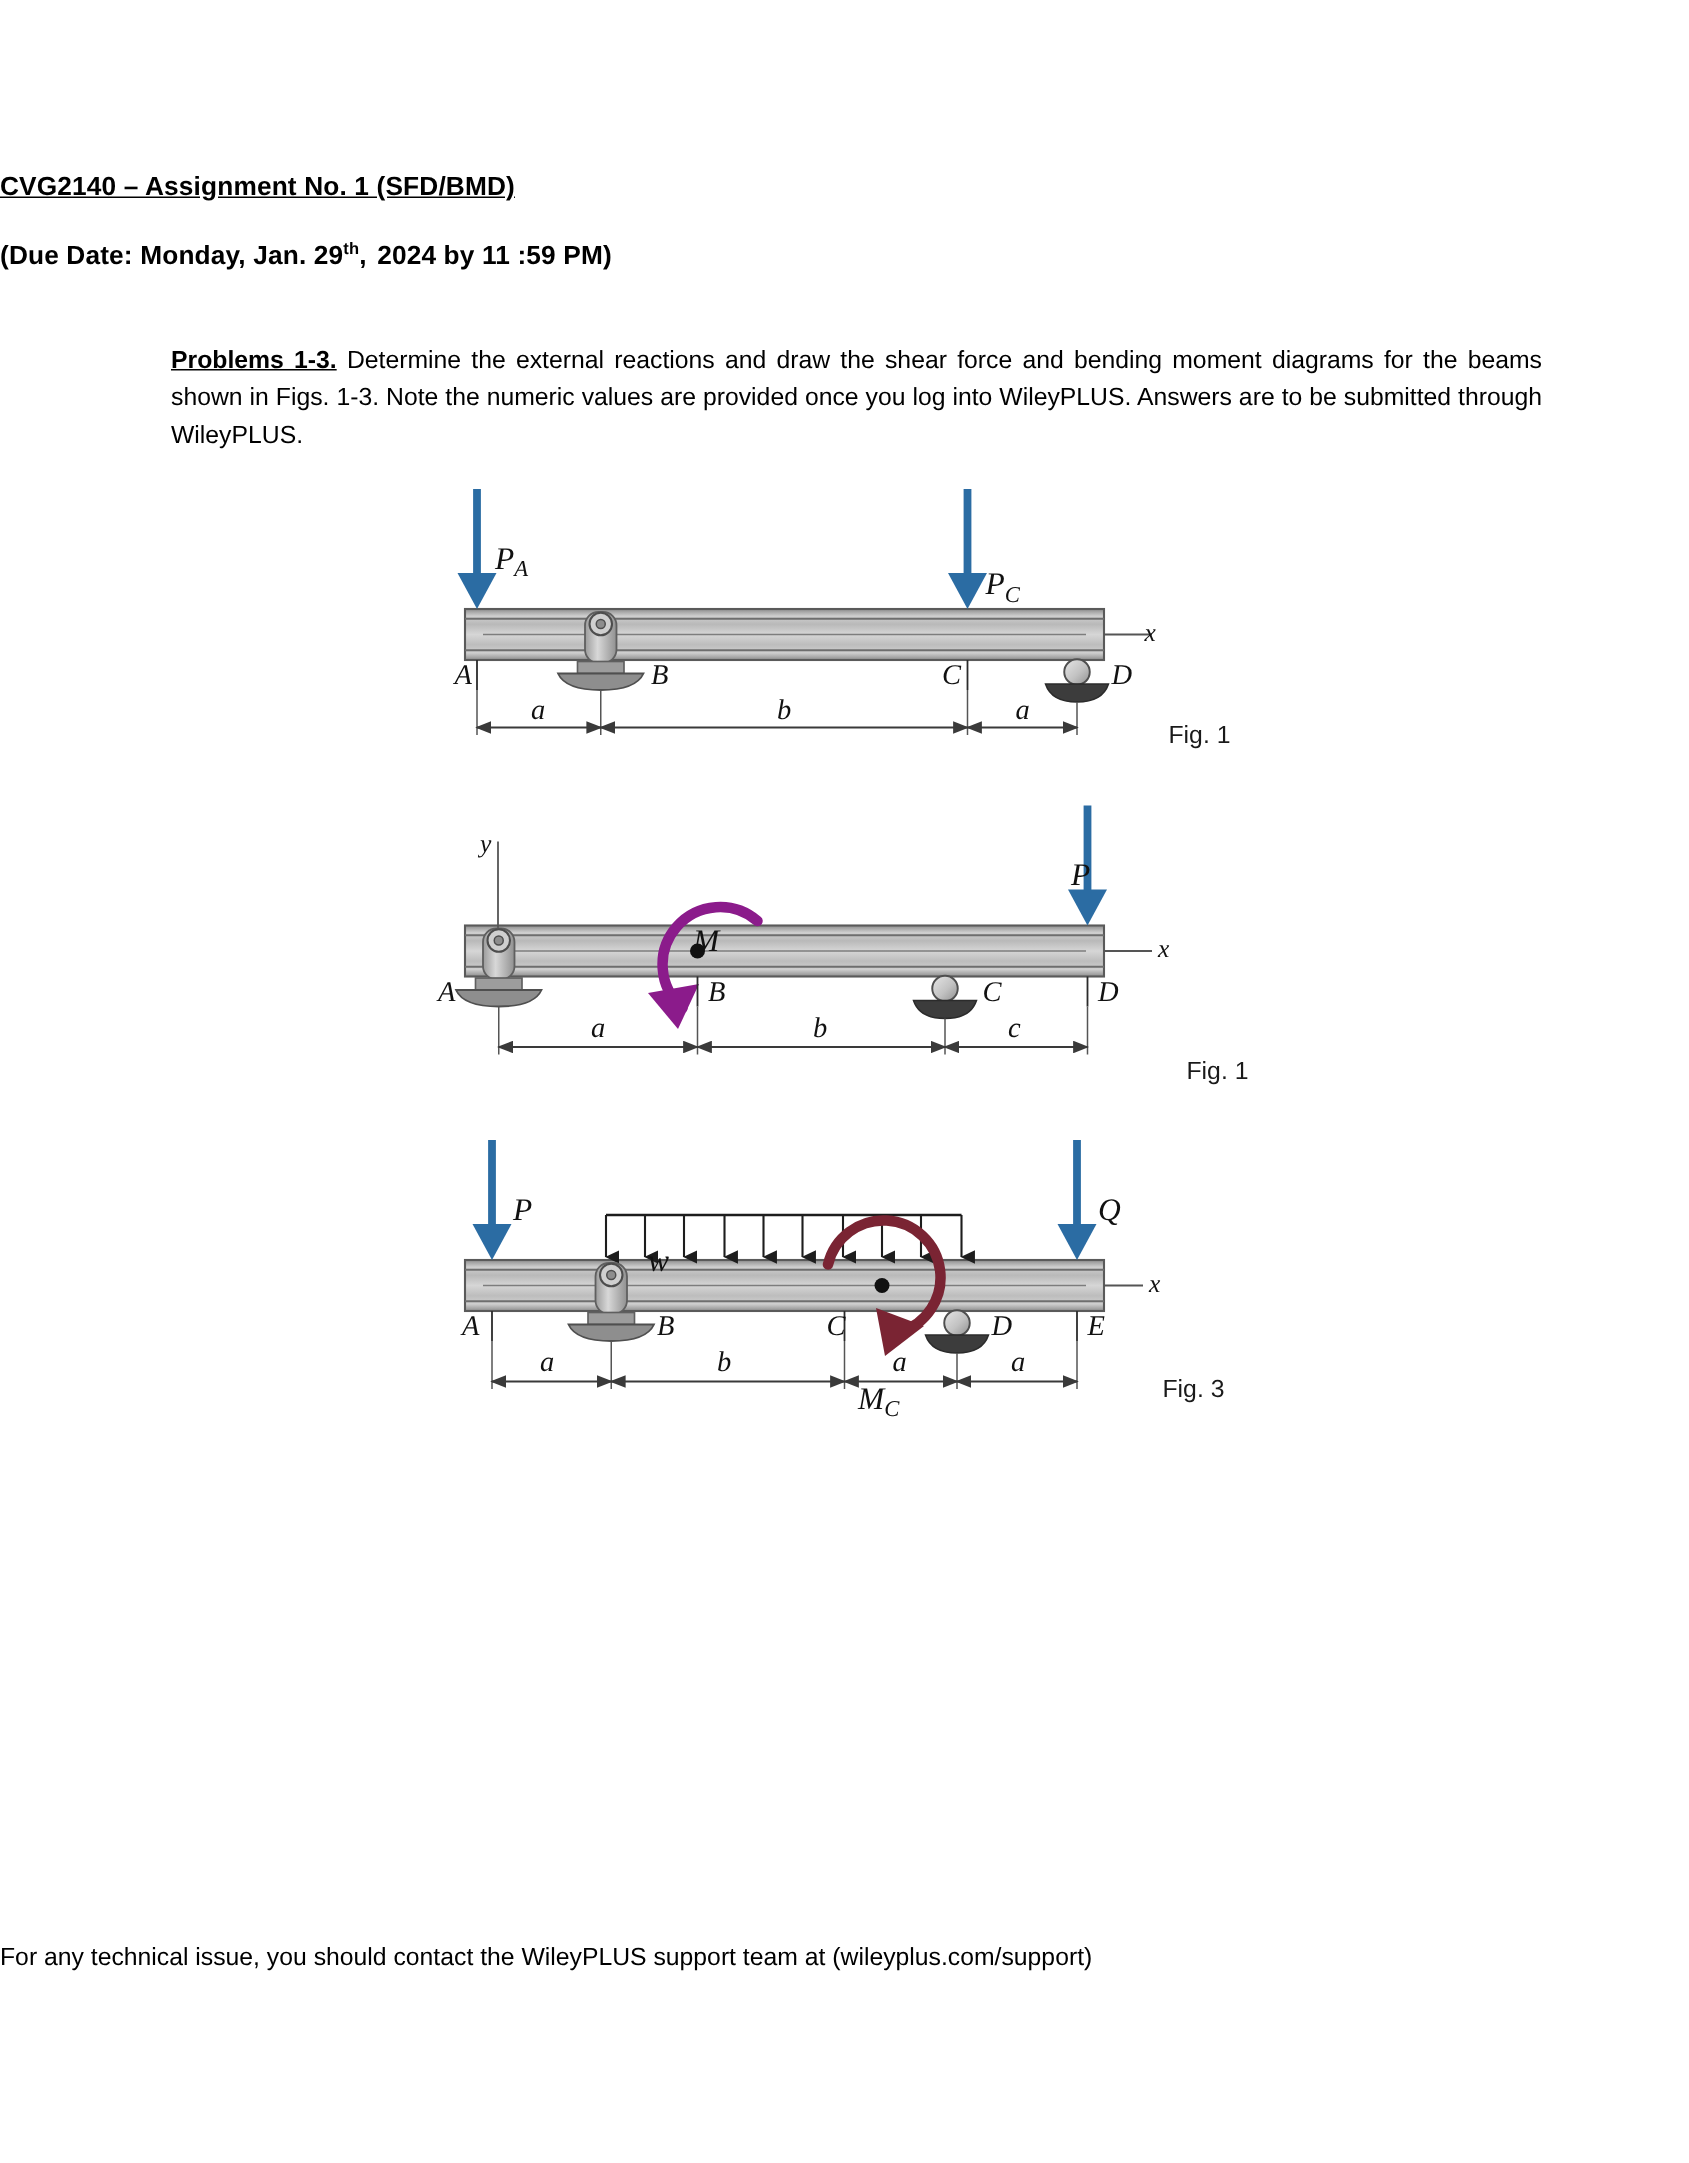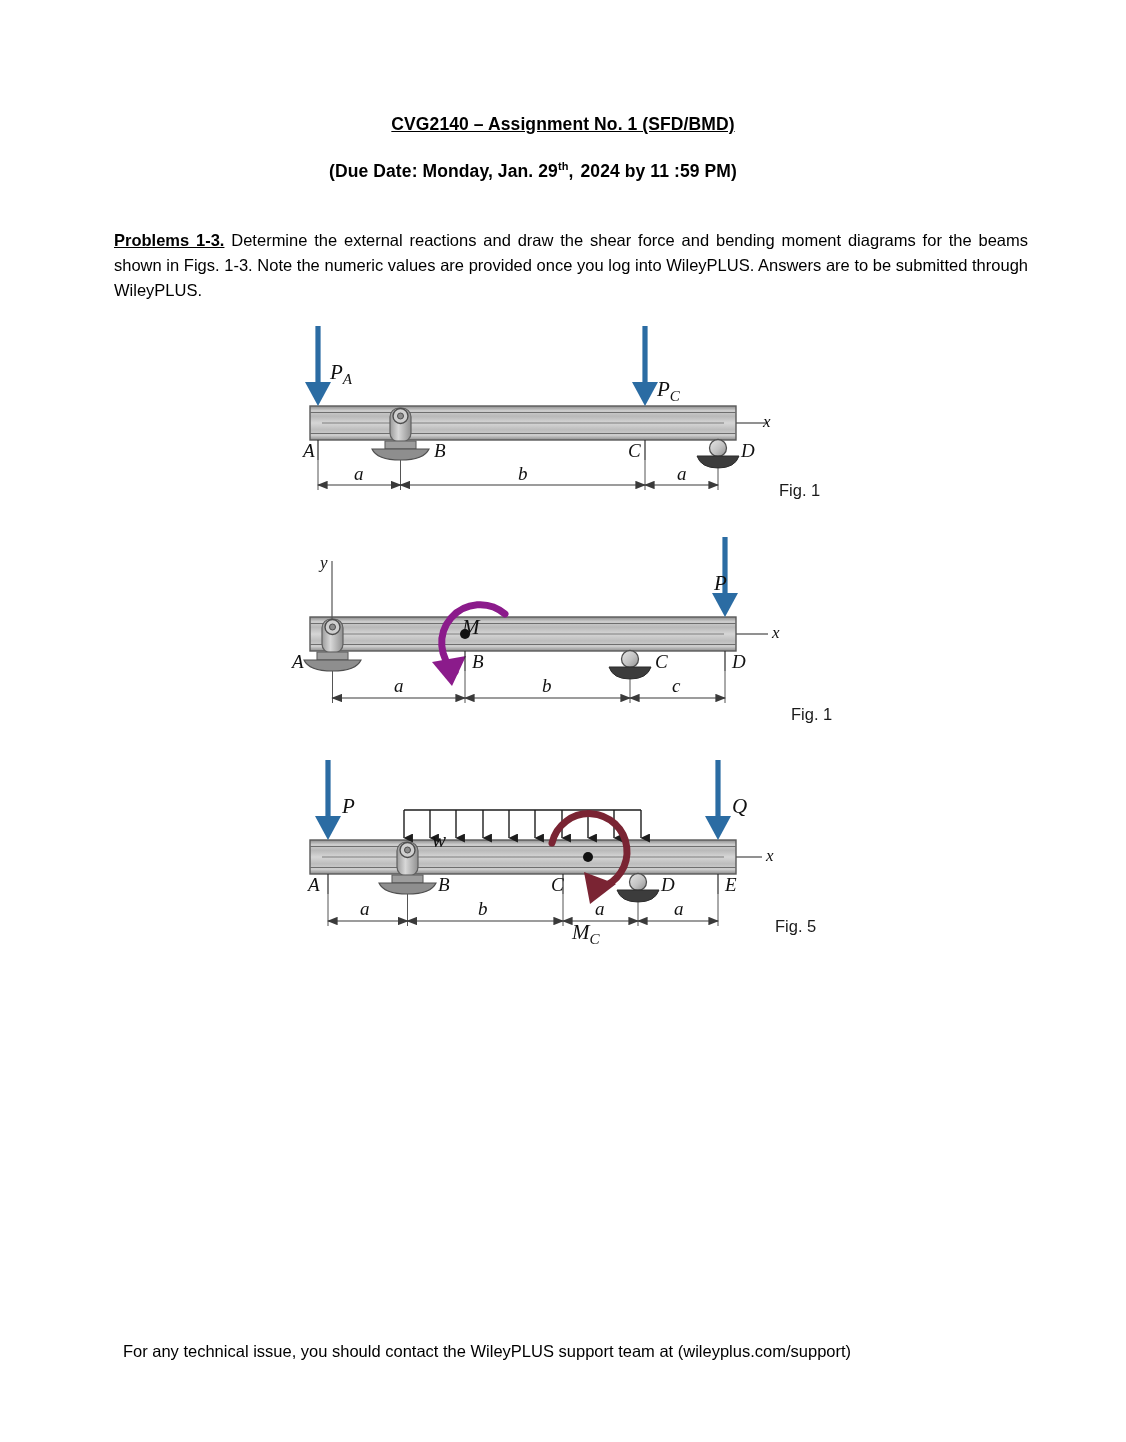--- a/index.html
+++ b/index.html
@@ -11,21 +11,21 @@
     width: 1126px;
     height: 1442px;
     position: relative;
     font-family: "Liberation Sans", sans-serif;
     color: #000000;
     overflow: hidden;
   }
 
   
   .title-line {
-    text-align: center;
+    text-align: left;
     font-weight: bold;
     font-size: 17.5px;
     letter-spacing: 0.1px;
   }
   #title-main { position: absolute; top: 114px; left: 0; width: 1126px; }
   #title-main .u { text-decoration: underline; }
   #title-sub  { position: absolute; top: 160px; left: 0; width: 1066px; }
   #title-sub .sup { font-size: 11px; vertical-align: super; }
   #title-sub .gap { display: inline-block; width: 7px; }
 
@@ -41,24 +41,24 @@
   }
   #problem-block .lead {
     font-weight: bold;
     text-decoration: underline;
     margin-top: 38px;
   }
 
   
   #footer-note {
     position: absolute;
-    top: 1342px;
+    top: 1296px;
     left: 0;
     width: 974px;
-    text-align: center;
+    text-align: left;
     font-size: 16.5px;
   }
 
   
   .figure { position: absolute; left: 0; width: 1126px; }
   #figure-1 { top: 308px;  height: 210px; }
   #figure-2 { top: 523px;  height: 210px; }
   #figure-3 { top: 738px;  height: 210px; }
 
   .figure svg { display: block; }
@@ -368,16 +368,16 @@
   <div class="mlabel sz-pt" style="left:438px; top:136px;">B</div>
   <div class="mlabel sz-pt" style="left:551px; top:136px;">C</div>
   <div class="mlabel sz-pt" style="left:661px; top:136px;">D</div>
   <div class="mlabel sz-pt" style="left:725px; top:136px;">E</div>
 
   <div class="mlabel sz-dim" style="left:360px; top:160px;">a</div>
   <div class="mlabel sz-dim" style="left:478px; top:160px;">b</div>
   <div class="mlabel sz-dim" style="left:595px; top:160px;">a</div>
   <div class="mlabel sz-dim" style="left:674px; top:160px;">a</div>
 
-  <div class="fig-caption" id="fig3-caption">Fig. 5</div>
+  <div class="fig-caption" id="fig3-caption">Fig. 3</div>
 </div>
 
 <div id="footer-note">For any technical issue, you should contact the WileyPLUS support team at (wileyplus.com/support)</div>
 
 </body></html>

